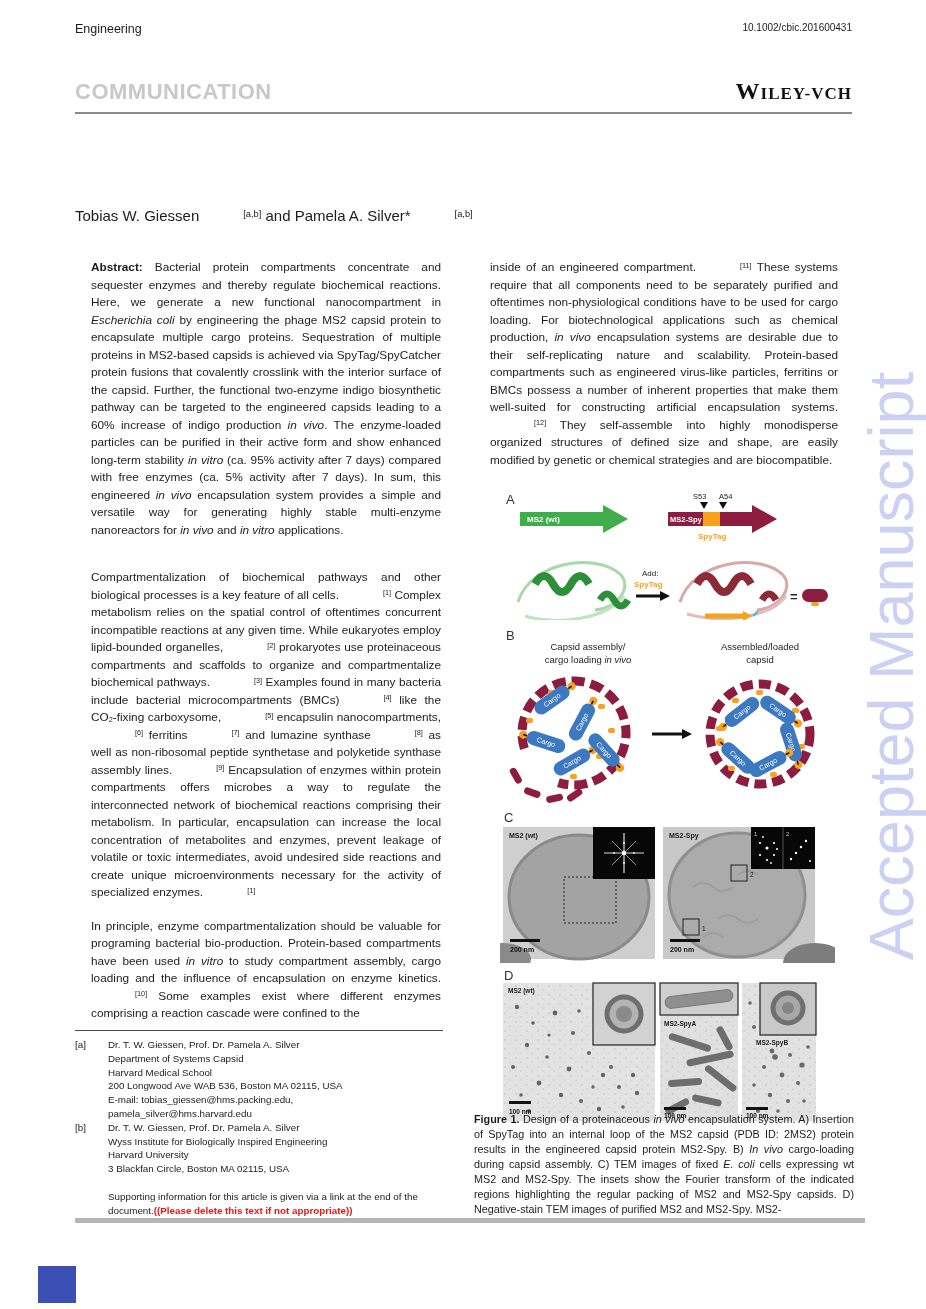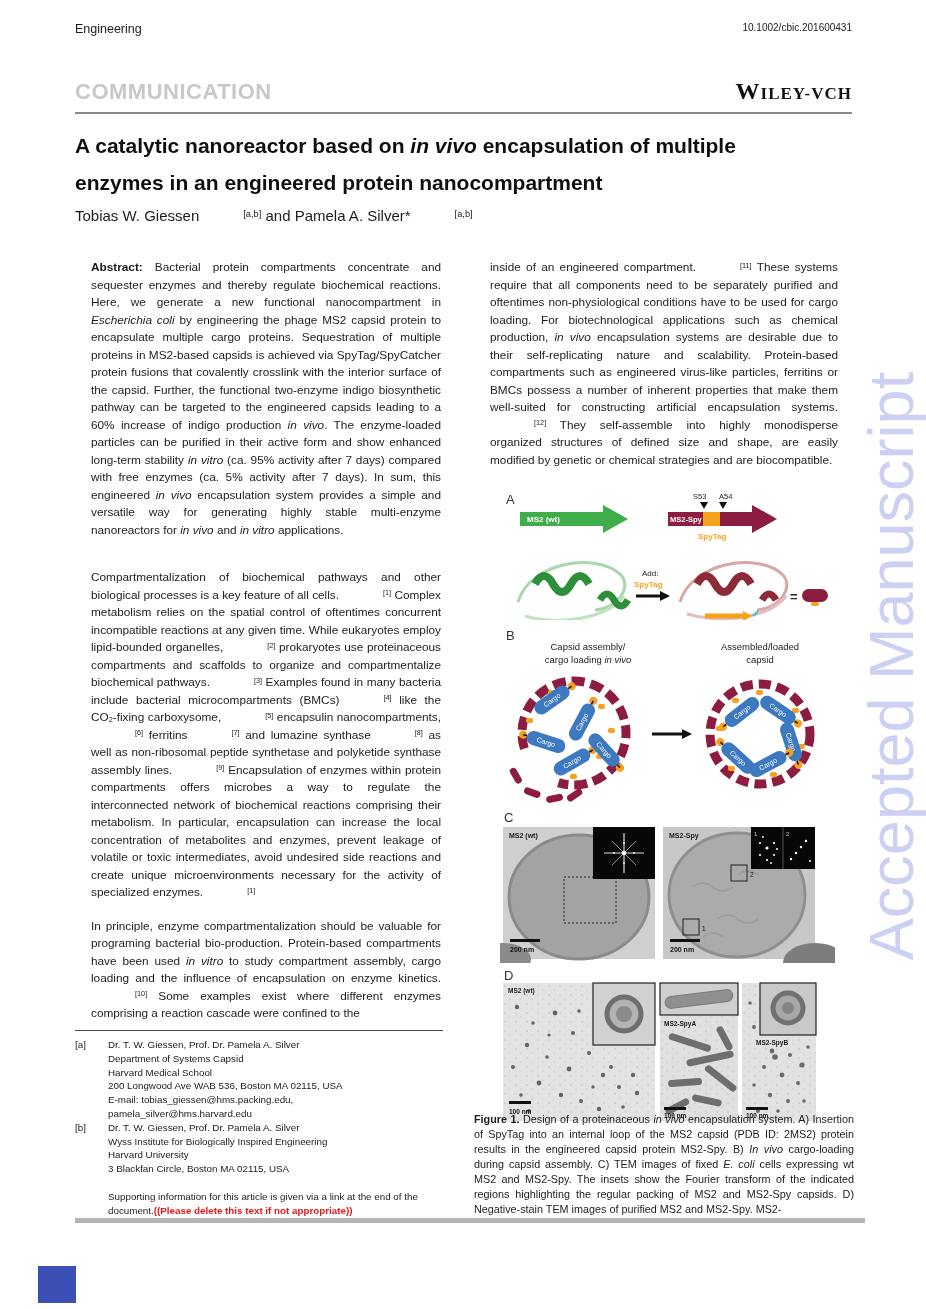--- a/index.html
+++ b/index.html
@@ -44,21 +44,20 @@
 
   <div class="hdr-journal">Engineering</div>
   <div class="hdr-doi">10.1002/cbic.201600431</div>
 
   <div class="commrow">
     <span class="comm">COMMUNICATION</span>
     <span class="wiley">WILEY-VCH</span>
   </div>
   <div class="toprule"></div>
 
-  <div class="title"><span>A catalytic nanoreactor based on </span><span class="it">in vivo</span><span> encapsulation of multiple enzymes in an engineered protein nanocompartment</span></div>
   <div class="authors"><span>Tobias W. Giessen</span><sup>[a,b]</sup><span> and Pamela A. Silver*</span><sup>[a,b]</sup></div>
 
   <div class="col-left">
     <p class="body-p"><span class="bd">Abstract: </span><span>Bacterial protein compartments concentrate and sequester enzymes and thereby regulate biochemical reactions. Here, we generate a new functional nanocompartment in </span><span class="it">Escherichia coli</span><span> by engineering the phage MS2 capsid protein to encapsulate multiple cargo proteins. Sequestration of multiple proteins in MS2-based capsids is achieved via SpyTag/SpyCatcher protein fusions that covalently crosslink with the interior surface of the capsid. Further, the functional two-enzyme indigo biosynthetic pathway can be targeted to the engineered capsids leading to a 60% increase of indigo production </span><span class="it">in vivo</span><span>. The enzyme-loaded particles can be purified in their active form and show enhanced long-term stability </span><span class="it">in vitro</span><span> (ca. 95% activity after 7 days) compared with free enzymes (ca. 5% activity after 7 days). In sum, this engineered </span><span class="it">in vivo</span><span> encapsulation system provides a simple and versatile way for generating highly stable multi-enzyme nanoreactors for </span><span class="it">in vivo</span><span> and </span><span class="it">in vitro</span><span> applications.</span></p>
     <p class="body-p gap-p"><span>Compartmentalization of biochemical pathways and other biological processes is a key feature of all cells.</span><sup>[1]</sup><span> Complex metabolism relies on the spatial control of oftentimes concurrent incompatible reactions at any given time. While eukaryotes employ lipid-bounded organelles,</span><sup>[2]</sup><span> prokaryotes use proteinaceous compartments and scaffolds to organize and compartmentalize biochemical pathways.</span><sup>[3]</sup><span> Examples found in many bacteria include bacterial microcompartments (BMCs)</span><sup>[4]</sup><span> like the CO</span><sub>2</sub><span>-fixing carboxysome,</span><sup>[5]</sup><span> encapsulin nanocompartments,</span><sup>[6]</sup><span> ferritins</span><sup>[7]</sup><span> and lumazine synthase</span><sup>[8]</sup><span> as well as non-ribosomal peptide synthetase and polyketide synthase assembly lines.</span><sup>[9]</sup><span> Encapsulation of enzymes within protein compartments offers microbes a way to regulate the interconnected network of biochemical reactions comprising their metabolism. In particular, encapsulation can increase the local concentration of metabolites and enzymes, prevent leakage of volatile or toxic intermediates, avoid undesired side reactions and create unique microenvironments necessary for the activity of specialized enzymes.</span><sup>[1]</sup></p>
     <p class="body-p"><span>In principle, enzyme compartmentalization should be valuable for programing bacterial bio-production. Protein-based compartments have been used </span><span class="it">in vitro</span><span> to study compartment assembly, cargo loading and the influence of encapsulation on enzyme kinetics.</span><sup>[10]</sup><span> Some examples exist where different enzymes comprising a reaction cascade were confined to the</span></p>
   </div>
 
   <div class="col-right">
     <p class="body-p"><span>inside of an engineered compartment.</span><sup>[11]</sup><span> These systems require that all components need to be separately purified and oftentimes non-physiological conditions have to be used for cargo loading. For biotechnological applications such as chemical production, </span><span class="it">in vivo</span><span> encapsulation systems are desirable due to their self-replicating nature and scalability. Protein-based compartments such as engineered virus-like particles, ferritins or BMCs possess a number of inherent properties that make them well-suited for constructing artificial encapsulation systems.</span><sup>[12]</sup><span> They self-assemble into highly monodisperse organized structures of defined size and shape, are easily modified by genetic or chemical strategies and are biocompatible.</span></p>

